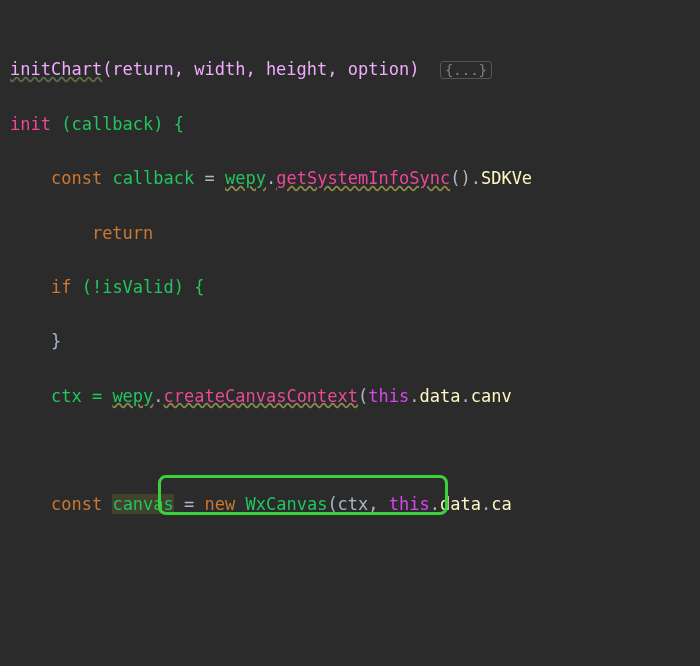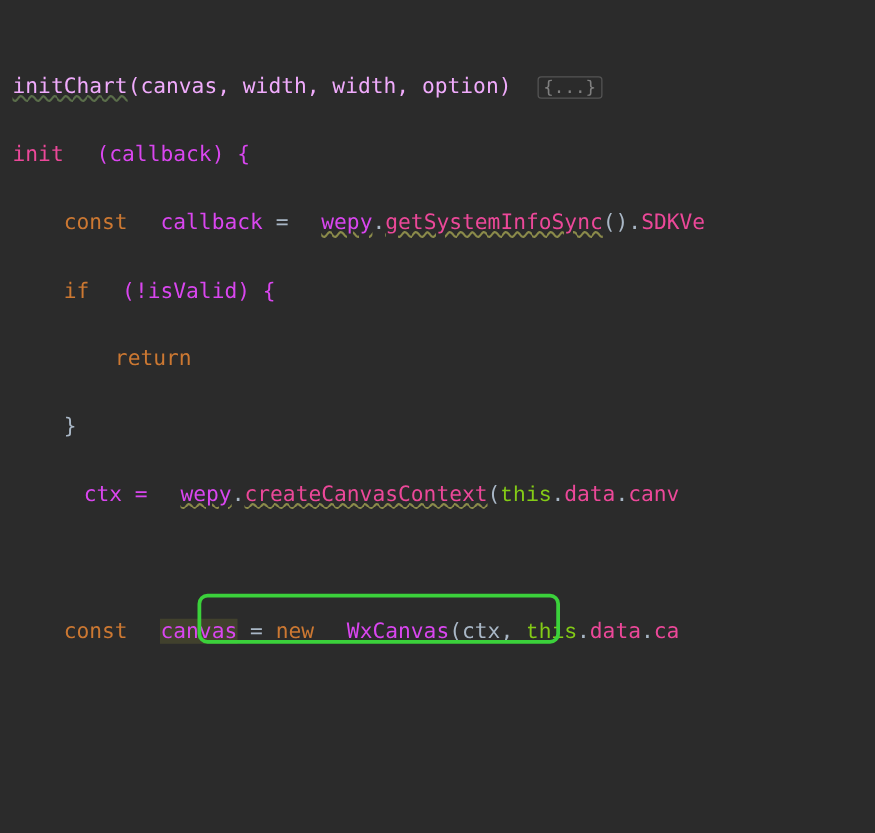--- a/index.html
+++ b/index.html
@@ -15,24 +15,24 @@
   }
   .editor {
     padding: 2px 0 0 10px;
     white-space: pre;
     position: relative;
   }
   .line { display: block; min-height: 27px; position: relative; }
   .kw { color: #cc7832; text-align: center; }
   .fn { color: #ec4899; }
   .num { color: #6897bb; }
-  .ident { color: #d946ef; margin-left: 16px; }
-  .prop { color: #ec4899; }
+  .ident { color: #22c55e; }
+  .prop { color: #fef9c3; }
   .punc { color: #a9b7c6; }
-  .this { color: #84cc16; font-family: Liberation Mono, monospace; }
+  .this { color: #d946ef; }
   .wavy-y { text-decoration: wavy underline #8a8a4a; }
   .wavy-g { text-decoration: wavy underline #5a6e4a; }
   .faded { color: #f0abfc; }
   .hl-bg { background: rgba(100,100,50,0.4); text-align: right; }
   .greenbox {
     position: absolute;
     border: 3px solid #3bd13b;
     border-radius: 8px;
     pointer-events: none;
   }
@@ -42,25 +42,25 @@
     border-radius: 3px;
     padding: 0 4px;
     font-size: 14px;
   }
 </style>
 </head>
 <body>
 
 <div class="editor">
 
-<span class="line"><span class="fn faded wavy-g">initChart</span><span class="faded">(canvas, width, width, option)</span>  <span class="fold">{...}</span></span>
+<span class="line"><span class="fn faded wavy-g">initChart</span><span class="faded">(return, width, height, option)</span>  <span class="fold">{...}</span></span>
 <span class="line"><span class="fn">init</span><span class="ident"> (callback) {</span></span>
 <span class="line">    <span class="kw">const</span> <span class="ident">callback</span><span class="punc"> = </span><span class="ident wavy-y">wepy</span>.<span class="fn wavy-y">getSystemInfoSync</span><span class="punc">().</span><span class="prop">SDKVe</span></span>
+<span class="line">        <span class="kw">return</span></span>
 <span class="line">    <span class="kw">if</span><span class="ident"> (!isValid) {</span></span>
-<span class="line">        <span class="kw">return</span></span>
 <span class="line">    <span class="punc">}</span></span>
 <span class="line">    <span class="ident">ctx = </span><span class="ident wavy-y">wepy</span>.<span class="fn wavy-y">createCanvasContext</span><span class="punc">(</span><span class="this">this</span><span class="punc">.</span><span class="prop">data</span><span class="punc">.</span><span class="prop">canv</span></span>
 <span class="line"> </span>
 <span class="line">    <span class="kw">const</span> <span class="ident hl-bg">canvas</span><span class="punc"> = </span><span class="kw">new </span><span class="ident">WxCanvas</span><span class="punc">(ctx, </span><span class="this">this</span><span class="punc">.</span><span class="prop">data</span><span class="punc">.</span><span class="prop">ca</span></span>
 <span class="line"> </span>
 
 
 
 
 

